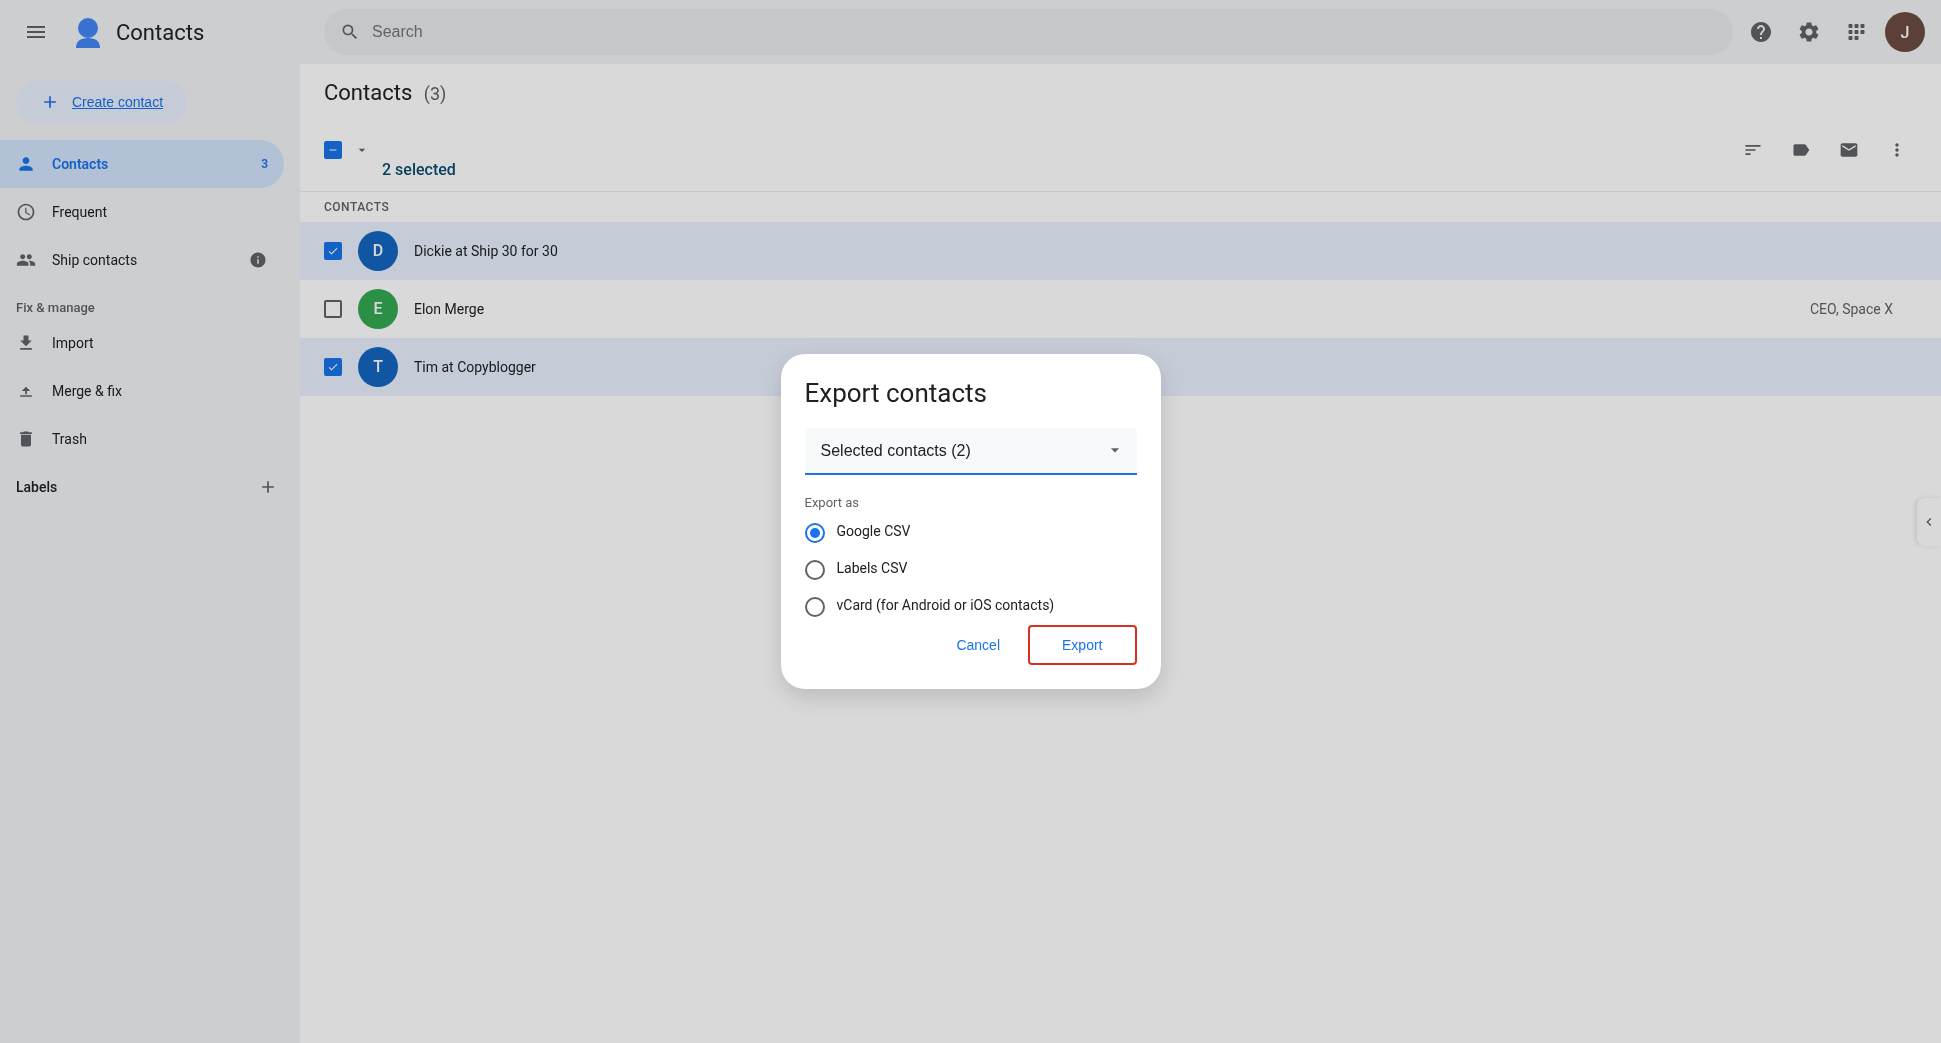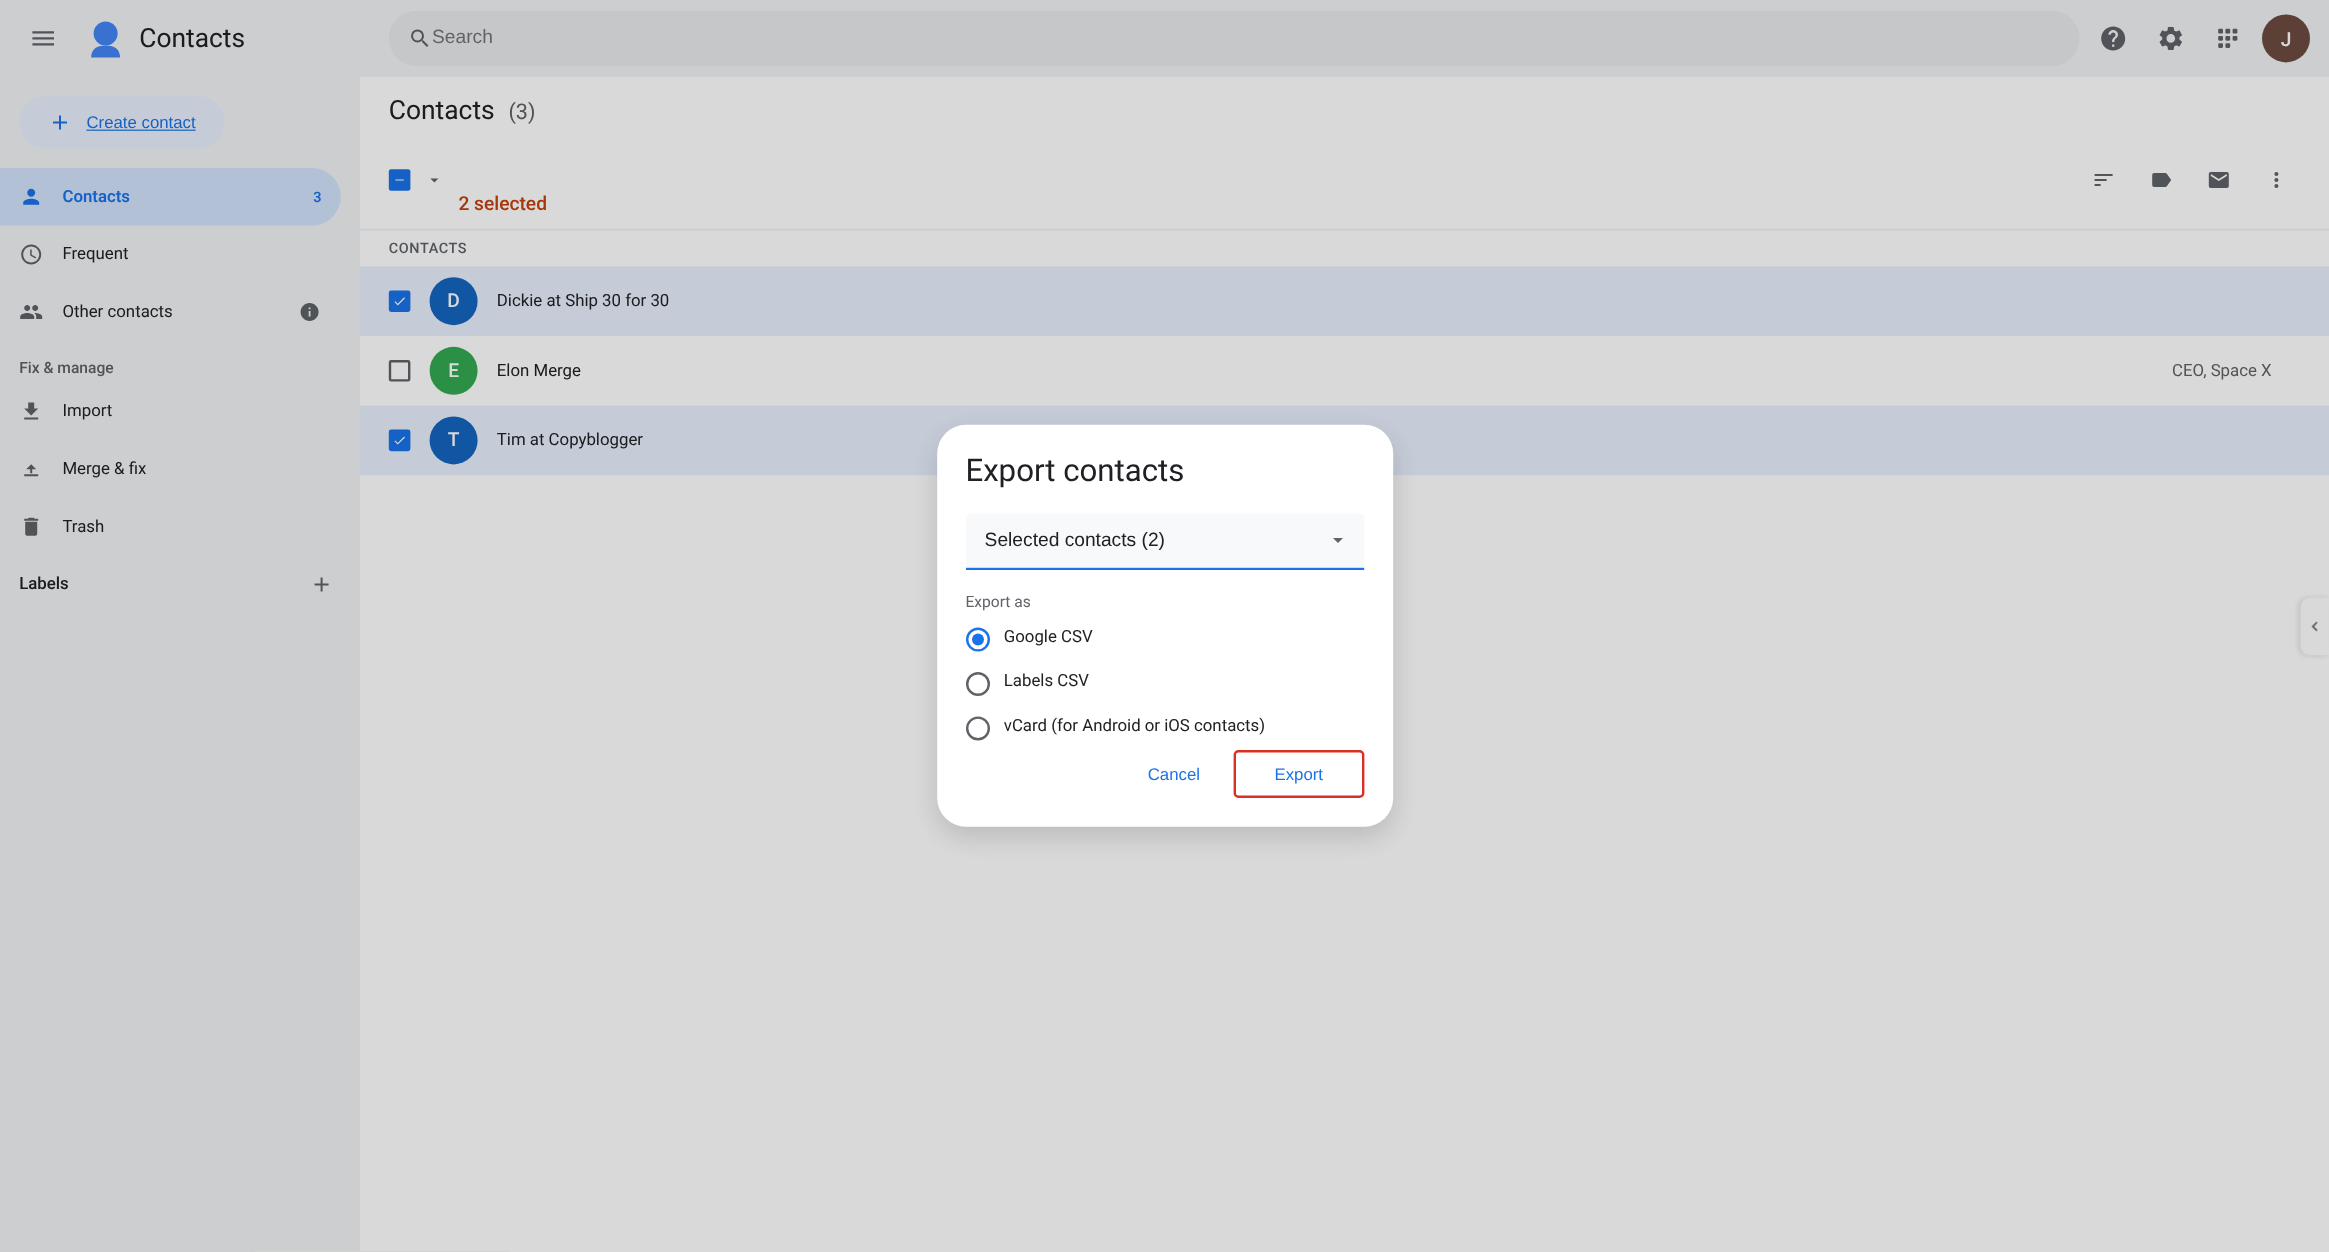--- a/index.html
+++ b/index.html
@@ -40,20 +40,21 @@
       font-weight: 400;
     }
     .search-bar {
       flex: 1;
       background: #e8eaed;
       border-radius: 24px;
       height: 46px;
       display: flex;
       align-items: center;
       padding: 0 16px;
+      gap: 12px;
     }
     .search-bar input {
       border: none;
       background: transparent;
       font-size: 16px;
       color: #202124;
       outline: none;
       flex: 1;
     }
     .topbar-actions {
@@ -189,21 +190,21 @@
       display: flex; align-items: center; justify-content: center;
       cursor: pointer;
     }
     .dropdown-arrow {
       width: 24px; height: 24px;
       display: flex; align-items: center; justify-content: center;
       cursor: pointer;
     }
     .selected-count {
       font-size: 16px;
-      color: #c2410c;
+      color: #0c4a6e;
       font-weight: 500;
       margin-top: 39px;
     }
     .selection-actions {
       margin-left: auto;
       display: flex;
       gap: 8px;
     }
 
     
@@ -451,21 +452,21 @@
       </span>
       <span>Frequent</span>
     </div>
 
     <div class="nav-item">
       <span class="nav-icon">
         <svg width="20" height="20" viewBox="0 0 24 24" fill="#5f6368">
           <path d="M16 11c1.66 0 2.99-1.34 2.99-3S17.66 5 16 5c-1.66 0-3 1.34-3 3s1.34 3 3 3zm-8 0c1.66 0 2.99-1.34 2.99-3S9.66 5 8 5C6.34 5 5 6.34 5 8s1.34 3 3 3zm0 2c-2.33 0-7 1.17-7 3.5V19h14v-2.5c0-2.33-4.67-3.5-7-3.5zm8 0c-.29 0-.62.02-.97.05 1.16.84 1.97 1.97 1.97 3.45V19h6v-2.5c0-2.33-4.67-3.5-7-3.5z"></path>
         </svg>
       </span>
-      <span>Other contacts</span>
+      <span>Ship contacts</span>
       <span class="nav-icon" style="margin-left:auto">
         <svg width="18" height="18" viewBox="0 0 24 24" fill="#5f6368">
           <path d="M12 2C6.48 2 2 6.48 2 12s4.48 10 10 10 10-4.48 10-10S17.52 2 12 2zm1 15h-2v-6h2v6zm0-8h-2V7h2v2z"></path>
         </svg>
       </span>
     </div>
 
     <div class="section-label">Fix &amp; manage</div>
 
     <div class="nav-item">

